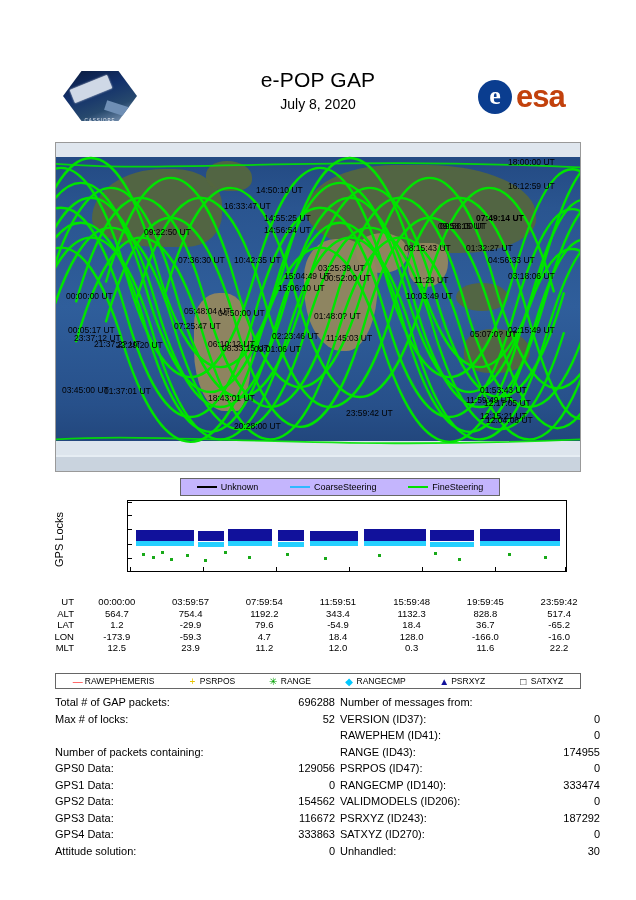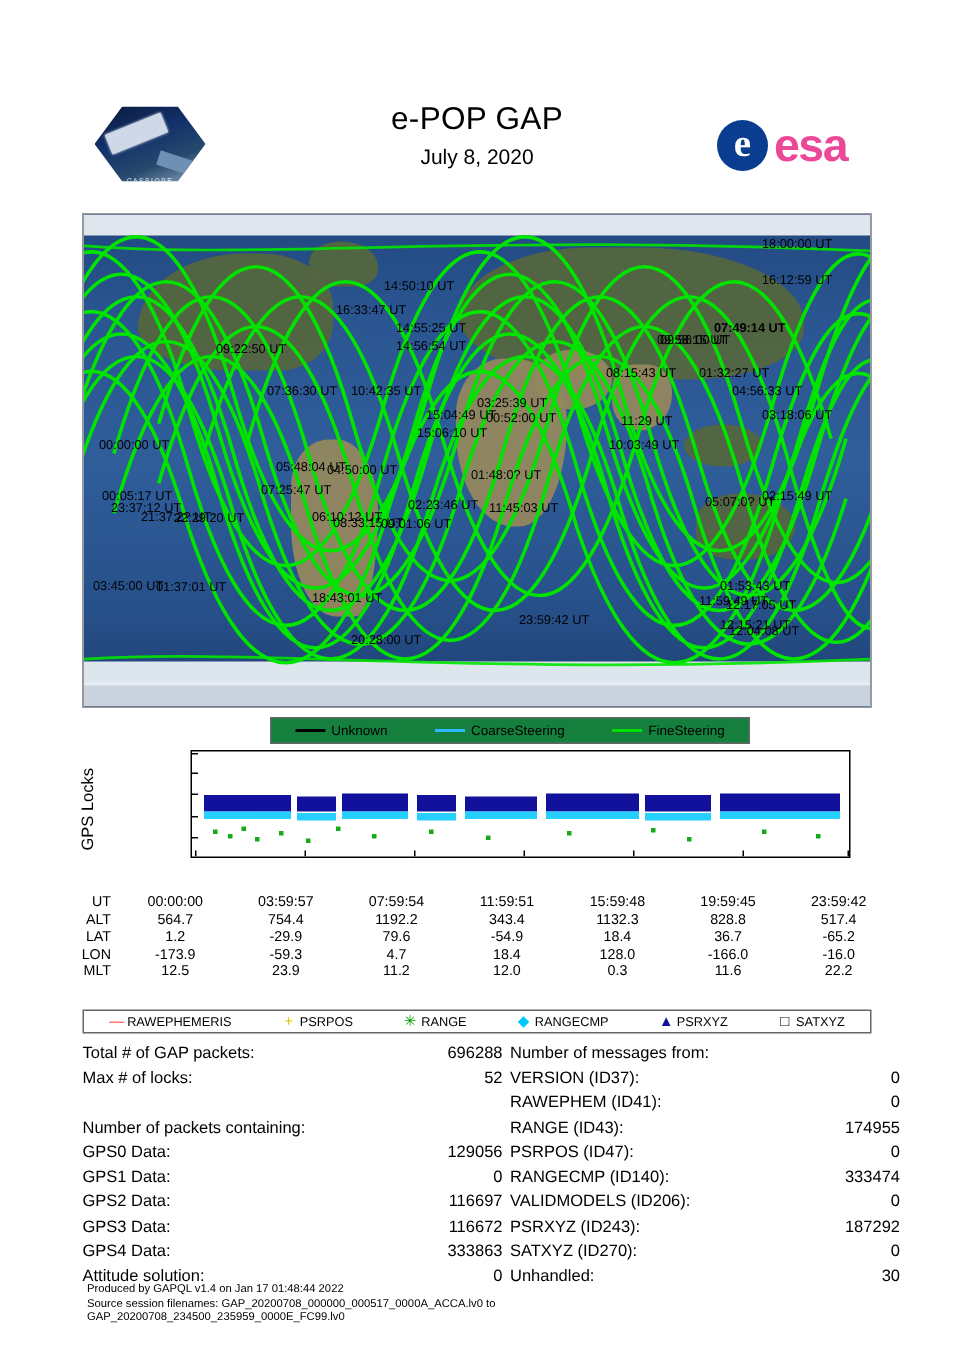--- a/index.html
+++ b/index.html
@@ -71,21 +71,21 @@
     flex: none;
   }
   .esa-dot:after {
     content: "e";
     position: absolute; left: 50%; top: 50%;
     transform: translate(-50%,-54%);
     color: #fff; font-size: 26px; font-weight: bold;
     font-family: "Liberation Serif", serif;
   }
   .esa-word {
-    font-size: 31px; font-weight: bold; color: #ec4899;
+    font-size: 31px; font-weight: bold; color: #c2410c;
     letter-spacing: -1px;
     font-family: "Liberation Sans", sans-serif;
   }
 
   
   .map-wrap {
     position: absolute; left: 55px; top: 142px;
     width: 526px; height: 330px;
     border: 1px solid #999;
     background: #1b3a6b;
@@ -111,21 +111,21 @@
   }
   .land.tan   { background:#93875e; }
   .land.ice   { background:#e8eef3; }
   .land.dark  { background:#54663f; }
 
   .orbits { position:absolute; inset:0; }
   .legend-map {
     position: absolute; left: 180px; top: 478px;
     width: 320px; height: 18px;
     border: 1px solid #666;
-    background: #15803d;
+    background: #c4b5fd;
     display: flex; align-items: center; justify-content: space-around;
     font-size: 9px;
   }
   .legend-map .li { display: flex; align-items: center; gap: 4px; }
   .legend-map .swatch { width: 20px; height: 2px; display:inline-block; }
 
   .ut-label {
     position: absolute;
     font-size: 8.5px;
     color: #000;
@@ -500,21 +500,21 @@
       <div class="srow">
           <span class="lbl">GPS0 Data:</span>
           <span class="num">129056</span>
         </div>
       <div class="srow">
           <span class="lbl">GPS1 Data:</span>
           <span class="num">0</span>
         </div>
       <div class="srow">
           <span class="lbl">GPS2 Data:</span>
-          <span class="num">116697</span>
+          <span class="num">154562</span>
         </div>
       <div class="srow">
           <span class="lbl">GPS3 Data:</span>
           <span class="num">116672</span>
         </div>
       <div class="srow">
           <span class="lbl">GPS4 Data:</span>
           <span class="num">333863</span>
         </div>
       <div class="srow">
@@ -559,19 +559,14 @@
           <span class="lbl">SATXYZ (ID270):</span>
           <span class="num">0</span>
         </div>
       <div class="srow">
           <span class="lbl">Unhandled:</span>
           <span class="num">30</span>
         </div>
     </div>
   </div>
 
-  <div class="footer">
-    <div>Produced by GAPQL v1.4 on Jan 17 01:48:44 2022</div>
-    <div>Source session filenames: GAP_20200708_000000_000517_0000A_ACCA.lv0 to</div>
-    <div>GAP_20200708_234500_235959_0000E_FC99.lv0</div>
-  </div>
 
 </div>
 
 </body></html>

